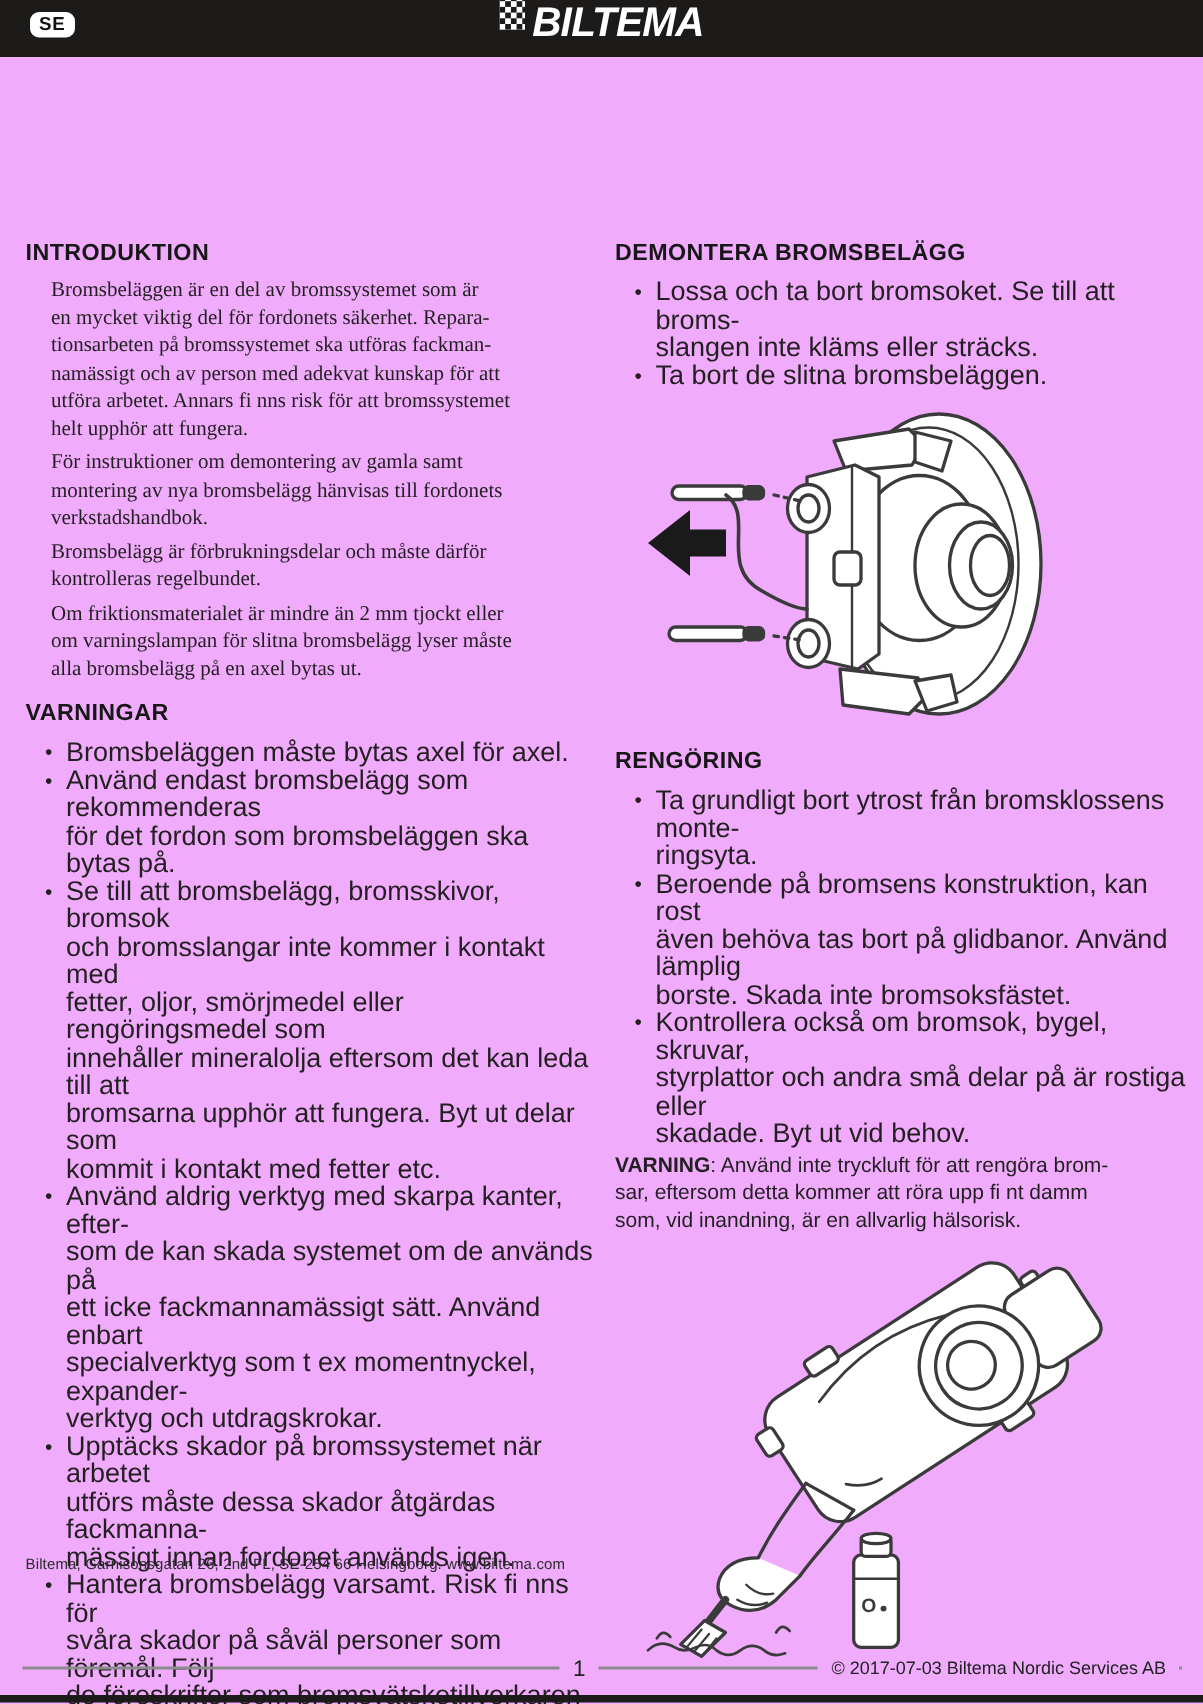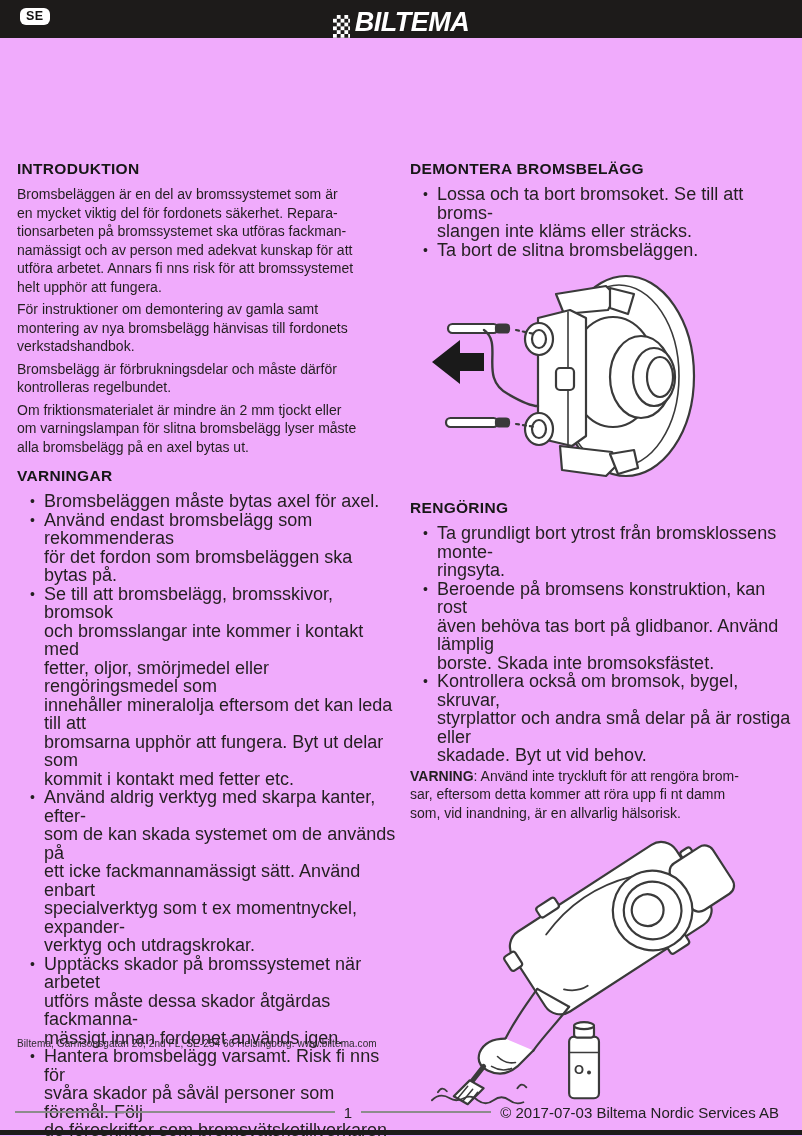--- a/index.html
+++ b/index.html
@@ -9,41 +9,41 @@
     font-family:"Liberation Sans", sans-serif; color:#231f20;
   }
   
   .topbar { position:absolute; top:0; left:0; width:802px; height:38px; background:#1d1b1a; }
   .se-badge {
     position:absolute; left:20px; top:8px;
     background:#fff; color:#121212; font-weight:bold; font-size:12.5px;
     padding:1px 6px 2px; border-radius:6px; letter-spacing:0.5px;
   }
   .brand { position:absolute; left:0; top:0; width:100%; height:38px;
-    display:flex; align-items:flex-end; justify-content:center; gap:5px; }
+    display:flex; align-items:flex-start; justify-content:center; gap:5px; }
   .flag {
     width:17px; height:23px; margin-top:-3px;
     background: conic-gradient(#fff 0 25%, transparent 0 50%, #fff 0 75%, transparent 0) 0 0 / 7.6px 7.6px;
   }
   .brand-text {
     color:#fff; font-size:27px; font-weight:bold; font-style:italic;
     letter-spacing:-0.5px; transform:scaleY(1.02);
   }
   
   .title {
     position:absolute; top:86px; left:0; width:802px; margin:0;
     text-align:center; font-size:24px; font-weight:bold; letter-spacing:0.2px; color:#181818;
   }
   
   .col { position:absolute; top:160px; }
   .col-left  { left:17px;  width:380px; }
   .col-right { left:410px; width:381px; }
   .sec-h { font-size:15.5px; font-weight:bold; margin:0 0 7px 0; letter-spacing:0.3px; color:#171717; }
   .sec-gap { margin-top:11px; }
-  .par { font-size:14px; line-height:18.5px; margin:0 0 4px 0; white-space:pre-line; }
+  .par { font-size:14px; line-height:18.5px; margin:0 0 4px 17px; white-space:pre-line;font-family:Liberation Serif, serif; }
   .bullets { margin:0; }
   .bullet { display:flex; }
   .bullet .dot { flex:none; width:14px; margin-left:13px; font-size:14px; line-height:18.5px; }
   .bullet .btext { flex:1; font-size:18px; line-height:18.5px; white-space:pre-line; }
   .warning-par { font-size:14px; line-height:18.5px; margin:2px 0 0 0; white-space:pre-line; }
   .warning-par .wlabel { font-weight:bold; }
   
   .illu { display:block; }
   .illu1 { width:352px; height:222px; margin:7px 0 0 10px; }
   .illu2 { width:348px; height:276px; margin:9px 0 0 8px; }
@@ -52,21 +52,21 @@
   .footer-address { position:absolute; left:17px; top:1038px; font-size:10px; color:#2b2b2b; letter-spacing:0.1px; }
   .footer-row {
     position:absolute; left:15px; top:1103px; width:773px; height:18px;
     display:flex; align-items:center; gap:9px;
   }
   .rule { height:2.5px; background:#8c8c8c; }
   .rule-left { width:358px; }
   .rule-mid { width:146px; }
   .rule-right { flex:1; }
   .pageno { font-size:15px; color:#222; }
-  .copyright { font-size:15px; color:#222; white-space:nowrap; }
+  .copyright { font-size:12px; color:#222; white-space:nowrap; }
   .bottombar { position:absolute; left:0; bottom:1px; width:802px; height:5px; background:#1d1b1a; }
 </style>
 </head>
 <body>
 
 <div class="page">
 
   <header class="topbar">
     <span class="se-badge">SE</span>
     <div class="brand">

